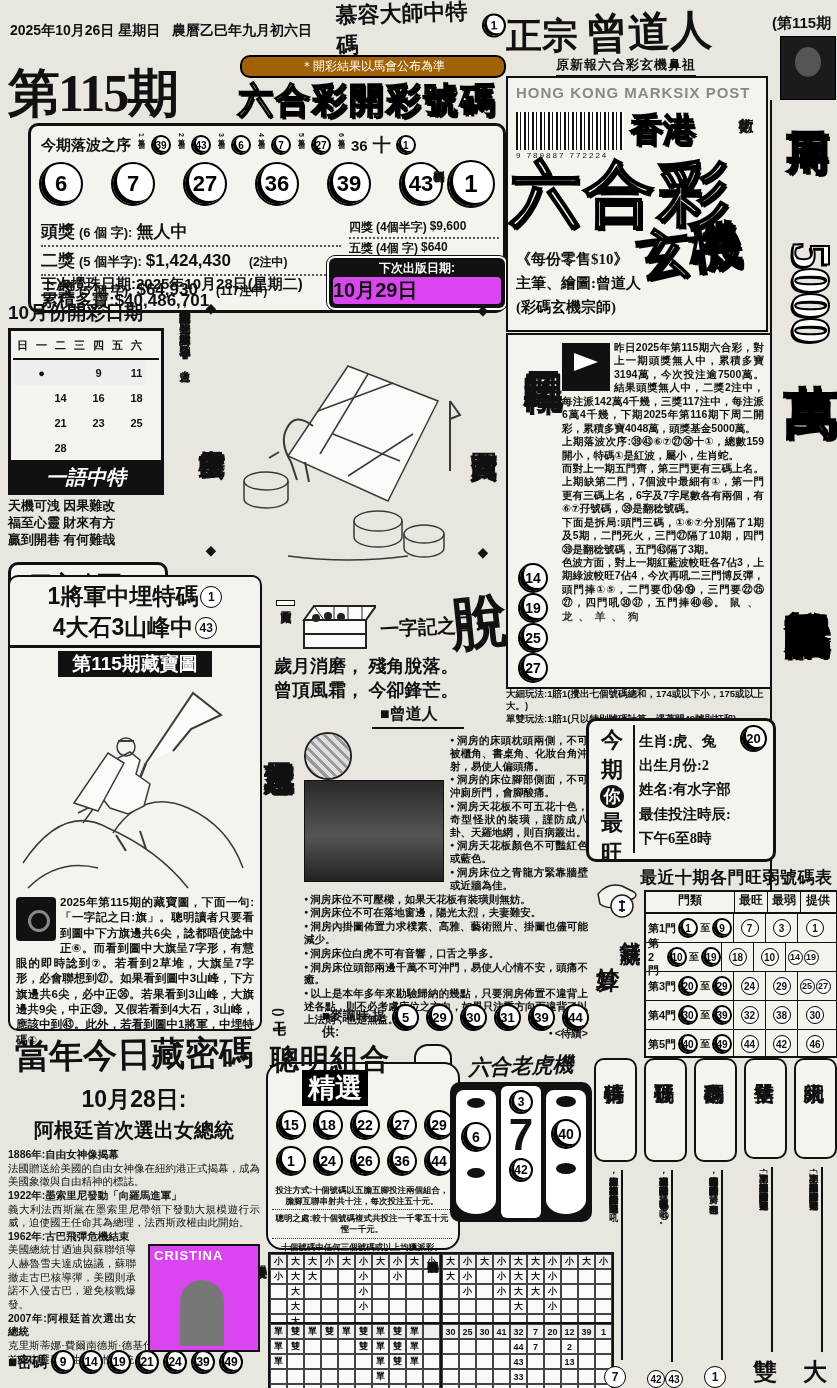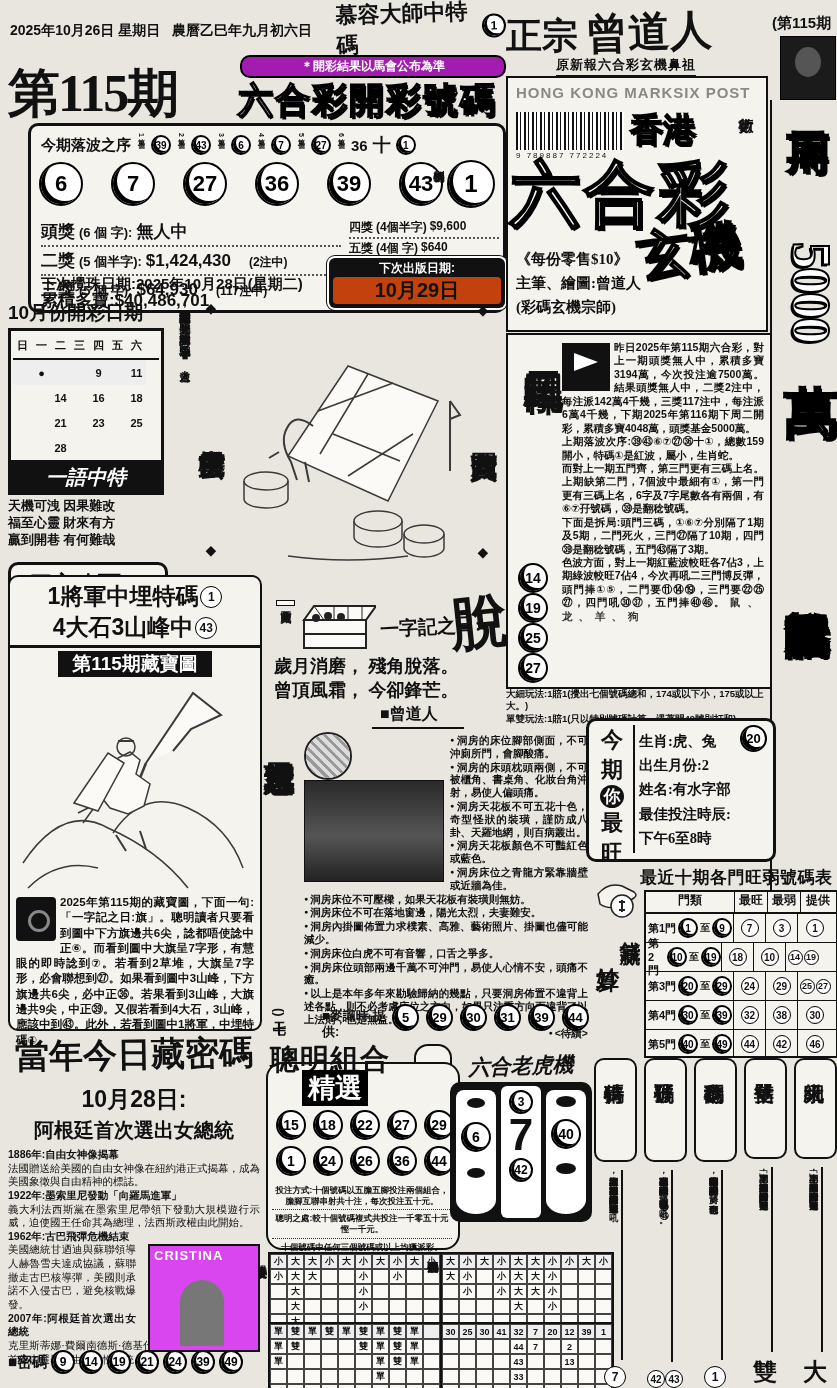--- a/index.html
+++ b/index.html
@@ -50,22 +50,22 @@
     <span>2025年10月26日 星期日</span>
     <span style="margin-left:8px;">農曆乙巳年九月初六日</span>
   </div>
 
   <div class="abs" style="left:336px;top:4px;width:170px;height:48px;display:flex;align-items:center;transform:rotate(-2deg);">
     <span class="serif" style="font-size:22px;font-weight:900;">慕容大師中特碼</span>
     <span class="ball s24" style="margin-left:3px;">1</span>
   </div>
 
   <div class="abs" style="left:8px;top:55px;width:496px;height:252px;">
-    <div class="abs" style="left:232px;top:0;width:262px;height:19px;border:2px solid #000;border-radius:10px;background:#a21caf;color:#fff;
-         display:flex;align-items:center;justify-content:center;font-size:12px;font-weight:bold;">＊開彩結果以馬會公布為準</div>
+    <div class="abs" style="left:232px;top:0;width:262px;height:19px;border:2px solid #000;border-radius:10px;background:#a16207;color:#fff;
+         display:flex;align-items:center;justify-content:center;font-size:12px;font-weight:normal;">＊開彩結果以馬會公布為準</div>
     <div class="abs serif" style="left:0;top:4px;width:230px;font-size:52px;font-weight:900;letter-spacing:-2px;">第115期</div>
     <div class="abs outline-thin serif" style="left:230px;top:22px;width:266px;font-size:35px;letter-spacing:2px;">六合彩開彩號碼</div>
 
     <div class="abs rbox" style="left:20px;top:68px;width:472px;height:184px;border-width:3px;">
 
       <div class="abs" style="left:10px;top:6px;width:452px;height:26px;display:flex;align-items:center;gap:5px;">
         <span class="b" style="font-size:15px;">今期落波之序</span>
         <span class="v" style="font-size:7px;font-weight:bold;height:24px;">第1個</span>
         <span class="ball s20">39</span>
         <span class="v" style="font-size:7px;font-weight:bold;height:24px;">第2個</span>
@@ -135,21 +135,21 @@
           <span>$40</span>
         </div>
       </div>
 
       <div class="abs b" style="left:10px;top:149px;font-size:15px;">下次攪珠日期:2025年10月28日(星期二)</div>
       <div class="abs b" style="left:10px;top:163px;font-size:17px;">累積多寶:$40,486,701</div>
 
       <div class="abs" style="left:298px;top:132px;width:168px;height:46px;background:#111;border-radius:6px;
            box-shadow:0 0 0 2px #fff,0 0 0 3px #111;padding:2px 4px;">
         <div style="color:#fff;font-size:12px;font-weight:bold;text-align:center;">下次出版日期:</div>
-        <div style="background:#c2410c;border-radius:4px;text-align:center;font-size:20px;font-weight:900;">10月29日</div>
+        <div style="background:#d946ef;border-radius:4px;font-size:20px;font-weight:900;">10月29日</div>
       </div>
     </div>
   </div>
 
   <div class="abs" style="left:506px;top:4px;width:262px;height:328px;">
     <span class="abs serif" style="left:0;top:8px;font-size:36px;font-weight:900;">正宗</span>
     <span class="abs serif" style="left:80px;top:0;font-size:42px;font-weight:900;transform:rotate(-2deg);">曾道人</span>
     <div class="abs b" style="left:50px;top:52px;font-size:13px;letter-spacing:1px;border-bottom:2px solid #111;padding-bottom:1px;">原新報六合彩玄機鼻祖</div>
     <div class="abs box" style="left:0;top:72px;width:258px;height:252px;">
       <div class="abs" style="left:8px;top:6px;width:244px;font-size:15px;letter-spacing:1px;color:#8a8a85;font-weight:bold;">HONG KONG MARKSIX POST</div>
@@ -378,22 +378,22 @@
   </div>
 
   <div class="abs" style="left:258px;top:732px;width:332px;height:312px;">
     <div class="abs v serif" style="left:4px;top:6px;font-size:31px;font-weight:900;height:266px;line-height:1.1;">智慧風與水之道理</div>
     <div class="abs v b" style="left:12px;top:276px;font-size:13px;">(二十七)</div>
     <div class="abs" style="left:46px;top:0;width:44px;height:44px;border:2px solid #222;border-radius:50%;background:#ddd;overflow:hidden;">
       <div style="width:100%;height:100%;background:repeating-linear-gradient(45deg,#999 0 3px,#ddd 3px 7px);"></div>
     </div>
     <div class="abs bullets" style="left:46px;top:2px;width:284px;height:262px;font-size:10.5px;font-weight:bold;line-height:1.22;text-align:justify;">
       <span style="float:left;width:138px;height:100px;background:linear-gradient(#2a2a2a,#555 55%,#222);margin:46px 6px 2px 0;border:1px solid #111;"></span>
+      <div>洞房的床頭枕頭兩側，不可被櫃角、書桌角、化妝台角沖射，易使人偏頭痛。</div>
       <div>洞房的床位腳部側面，不可沖廁所門，會腳酸痛。</div>
-      <div>洞房的床頭枕頭兩側，不可被櫃角、書桌角、化妝台角沖射，易使人偏頭痛。</div>
       <div>洞房天花板不可五花十色，奇型怪狀的裝璜，謹防成八卦、天羅地網，則百病叢出。</div>
       <div>洞房天花板顏色不可豔紅色或藍色。</div>
       <div>洞房床位之青龍方緊靠牆壁或近牆為佳。</div>
       <div>洞房床位不可壓樑，如果天花板有裝璜則無妨。</div>
       <div>洞房床位不可在落地窗邊，陽光太烈，夫妻難安。</div>
       <div>洞房內掛圖佈置力求樸素、高雅、藝術照片、掛圖也儘可能減少。</div>
       <div>洞房床位白虎不可有音響，口舌之爭多。</div>
       <div>洞房床位頭部兩邊千萬不可沖門，易使人心情不安，頭痛不癒。</div>
       <div>以上是本年多年來勘驗歸納的幾點，只要洞房佈置不違背上述各點，則不必考慮床位之方向，如果只注重方向而違背了以上法則，也是無益。</div>
       <div style="text-align:right;">&lt;待續&gt;</div>

